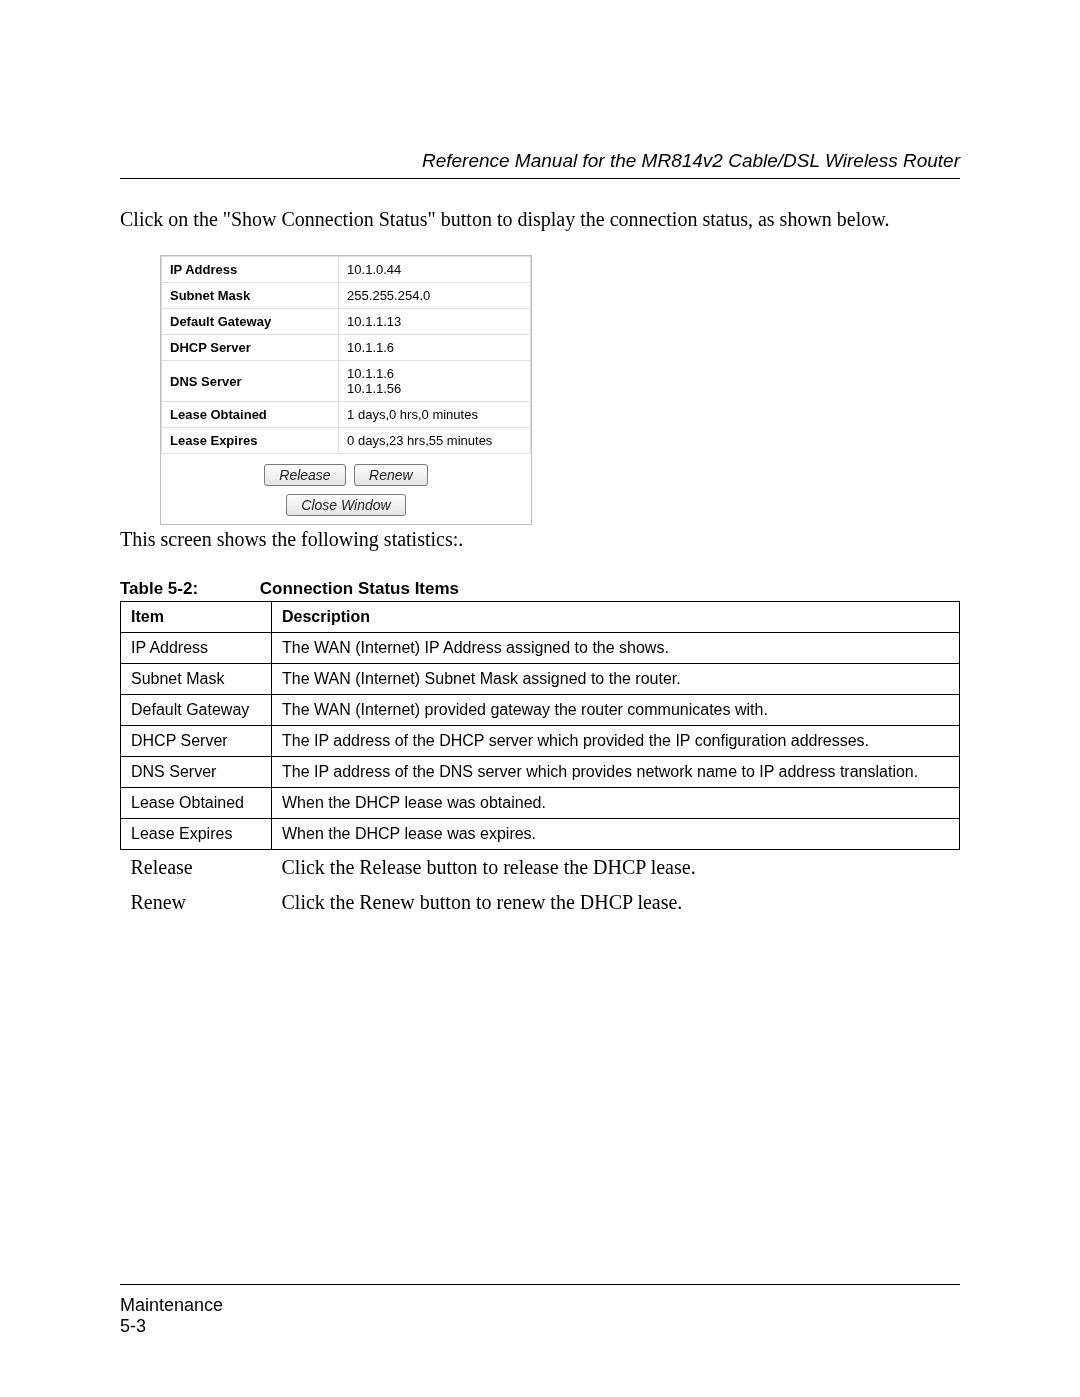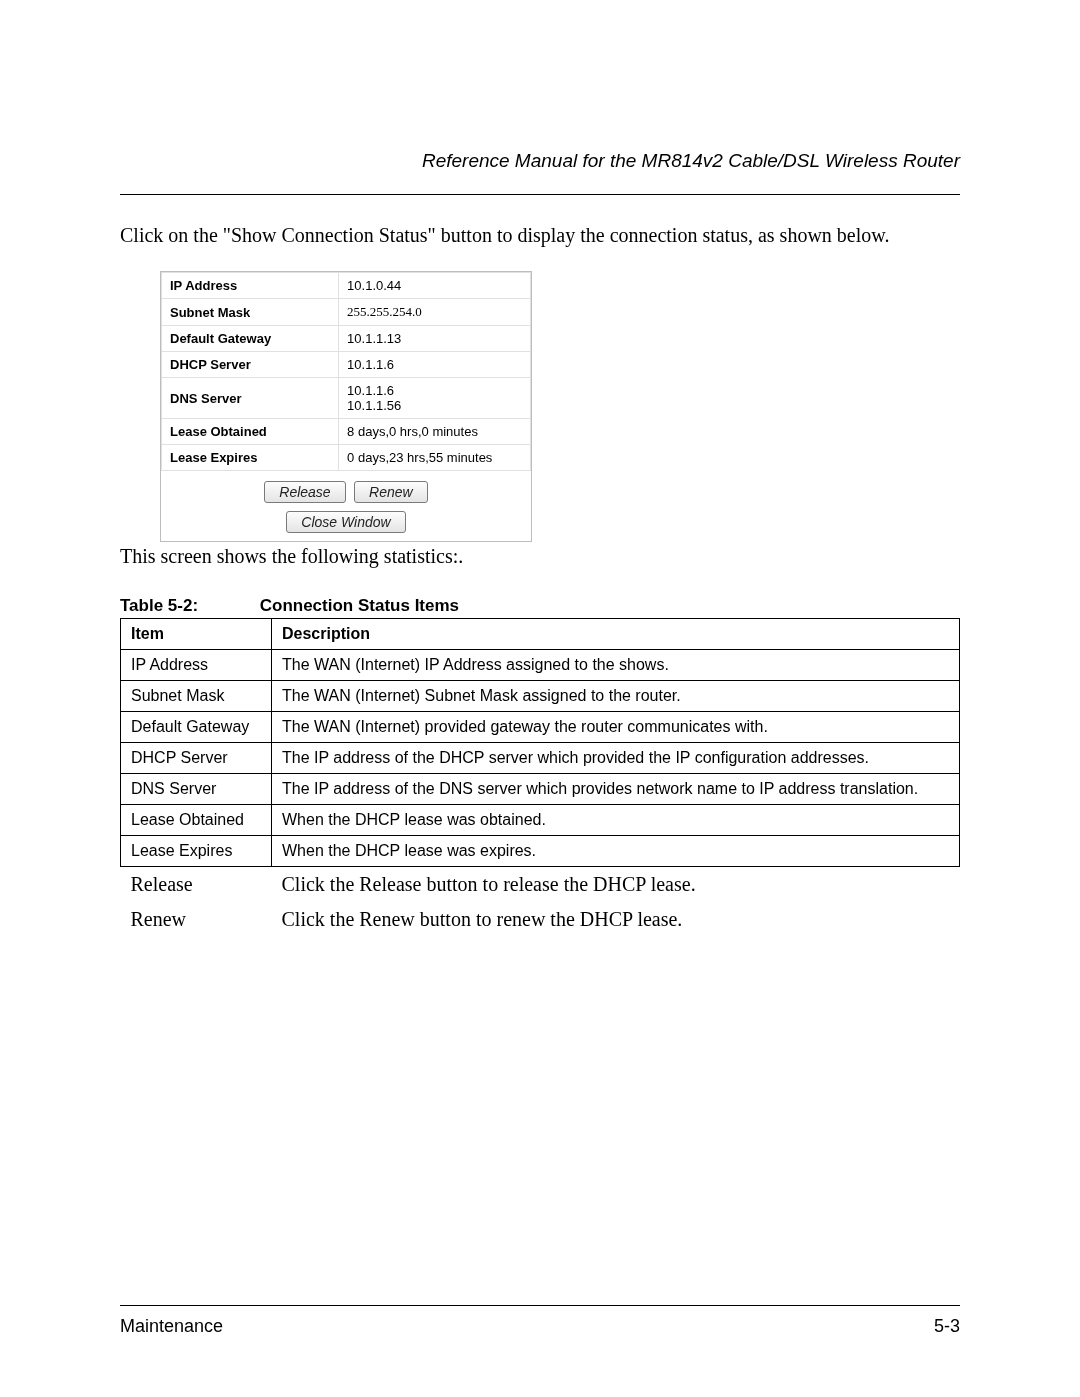--- a/index.html
+++ b/index.html
@@ -14,21 +14,21 @@
     padding: 150px 120px 60px 120px;
     box-sizing: border-box;
     min-height: 1397px;
     position: relative;
   }
   .header-title {
     text-align: right;
     font-style: italic;
     font-family: Arial, Helvetica, sans-serif;
     font-size: 19px;
-    margin-bottom: 22px;
+    margin-bottom: 6px;
   }
   .hr {
     border: none;
     border-top: 1px solid #000;
     margin: 0 0 26px 0;
   }
   .body-text {
     font-size: 20px;
     line-height: 1.4;
     margin: 0 0 22px 0;
@@ -114,61 +114,62 @@
     left: 120px;
     right: 120px;
   }
   .footer-hr {
     border: none;
     border-top: 1px solid #000;
     margin: 0 0 10px 0;
   }
   .footer-line {
     display: flex;
-    justify-content: space-between;
+    justify-content: flex-end;
     font-family: Arial, Helvetica, sans-serif;
     font-size: 18px;
+    flex-direction: column;
   }
 </style>
 </head>
 <body>
 
 <div class="page">
   <div class="header-title">Reference Manual for the MR814v2 Cable/DSL Wireless Router</div>
   <hr class="hr">
 
   <p class="body-text">Click on the "Show Connection Status" button to display the connection status, as shown below.</p>
 
   <div class="status-panel">
     <table class="status-table">
       <tbody id="status-rows">
           <tr>
             <td class="label">IP Address</td>
             <td style="white-space: pre-line;">10.1.0.44</td>
           </tr>
           <tr>
             <td class="label">Subnet Mask</td>
-            <td style="white-space: pre-line; font-family: Liberation Serif, serif;">255.255.254.0</td>
+            <td style="white-space: pre-line;">255.255.254.0</td>
           </tr>
           <tr>
             <td class="label">Default Gateway</td>
             <td style="white-space: pre-line;">10.1.1.13</td>
           </tr>
           <tr>
             <td class="label">DHCP Server</td>
             <td style="white-space: pre-line;">10.1.1.6</td>
           </tr>
           <tr>
             <td class="label">DNS Server</td>
             <td style="white-space: pre-line;">10.1.1.6
 10.1.1.56</td>
           </tr>
           <tr>
             <td class="label">Lease Obtained</td>
-            <td style="white-space: pre-line;">8 days,0 hrs,0 minutes</td>
+            <td style="white-space: pre-line;">1 days,0 hrs,0 minutes</td>
           </tr>
           <tr>
             <td class="label">Lease Expires</td>
             <td style="white-space: pre-line;">0 days,23 hrs,55 minutes</td>
           </tr>
         </tbody>
     </table>
     <div class="btn-row">
       <span class="btn">Release</span>
       <span class="btn">Renew</span>

